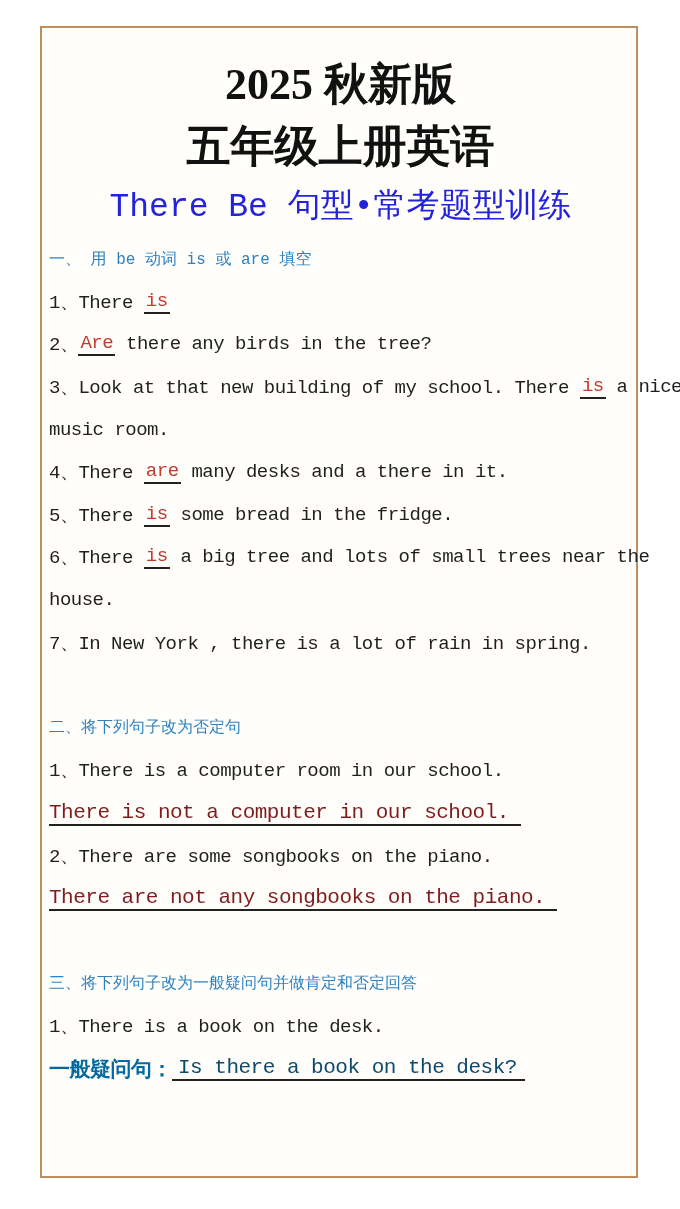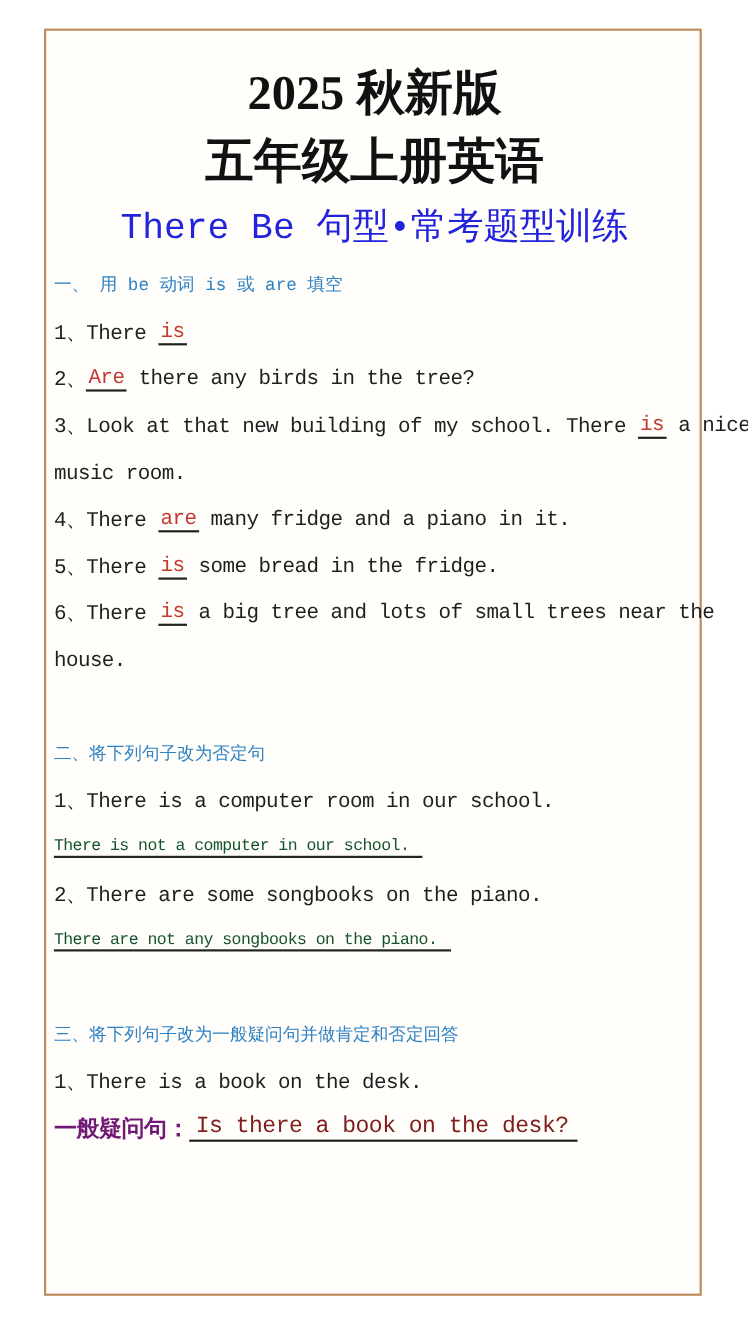--- a/index.html
+++ b/index.html
@@ -68,34 +68,34 @@
     color: #2e81c2;
     font-family: "Liberation Mono", monospace;
     letter-spacing: 0;
   }
   .blank {
     color: #c23a31;
     border-bottom: 2px solid #222222;
     padding: 0 2px;
   }
   .ansline {
-    font-size: 15px;
-    color: #14532d;
+    font-size: 21px;
+    color: #7f1d1d;
     border-bottom: 2px solid #222222;
     padding-right: 12px;
   }
   .cn-label {
     font-family: "Liberation Sans", sans-serif;
     font-weight: bold;
     font-size: 21px;
-    color: #701a75;
+    color: #0369a1;
   }
   .ans21 {
     font-size: 21px;
-    color: #7f1d1d;
+    color: #0c4a6e;
     border-bottom: 2px solid #222222;
     padding: 0 8px 0 6px;
   }
   .gap { height: 42.6px; }
 </style>
 </head>
 <body>
 
 <div class="page">
   <div class="sheet">
@@ -110,28 +110,29 @@
         <div class="line sec-head">一、 用 be 动词 is 或 are 填空</div>
 
         <div class="line"><span>1、There </span><span class="blank">is</span></div>
 
         <div class="line"><span>2、</span><span class="blank">Are</span><span> there any birds in the tree?</span></div>
 
         <div class="line"><span>3、Look at that new building of my school. There </span><span class="blank">is</span><span> a nice</span></div>
 
         <div class="line">music room.</div>
 
-        <div class="line"><span>4、There </span><span class="blank">are</span><span> many fridge and a piano in it.</span></div>
+        <div class="line"><span>4、There </span><span class="blank">are</span><span> many desks and a there in it.</span></div>
 
         <div class="line"><span>5、There </span><span class="blank">is</span><span> some bread in the fridge.</span></div>
 
         <div class="line"><span>6、There </span><span class="blank">is</span><span> a big tree and lots of small trees near the</span></div>
 
         <div class="line">house.</div>
 
+        <div class="line">7、In New York , there is a lot of rain in spring.</div>
 
         <div class="gap"></div>
 
         <div class="line sec-head">二、将下列句子改为否定句</div>
 
         <div class="line">1、There is a computer room in our school.</div>
         <div class="line"><span class="ansline">There is not a computer in our school.</span></div>
         <div class="line">2、There are some songbooks on the piano.</div>
         <div class="line"><span class="ansline">There are not any songbooks on the piano.</span></div>
 

